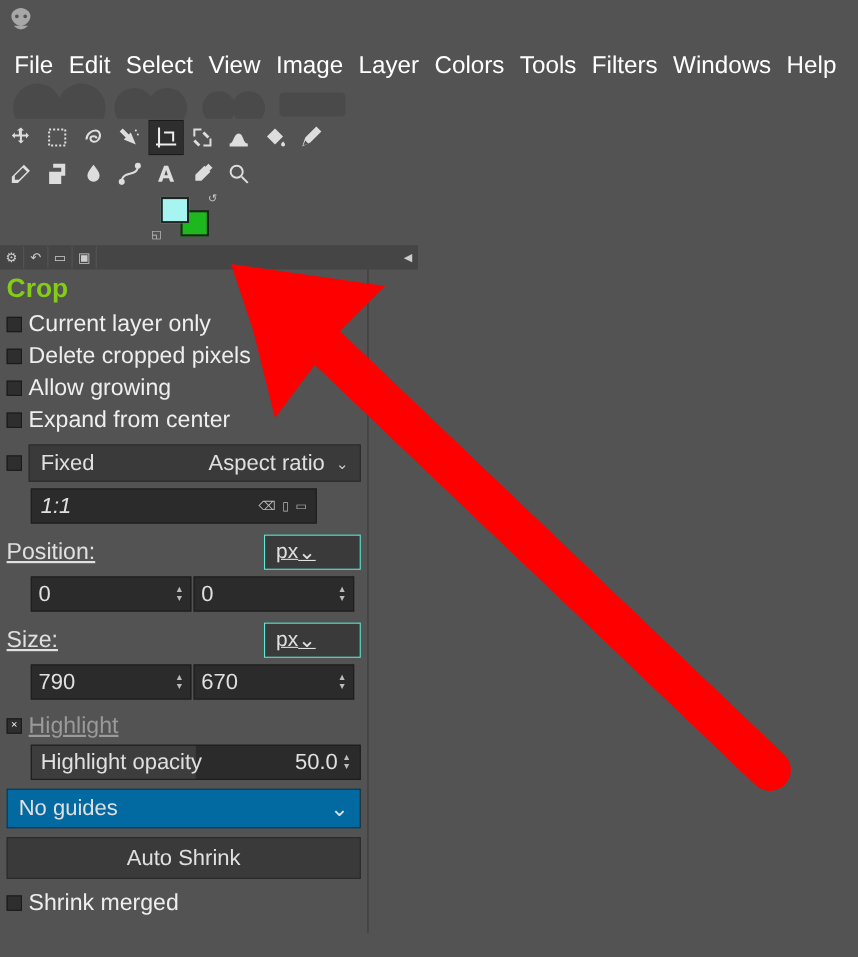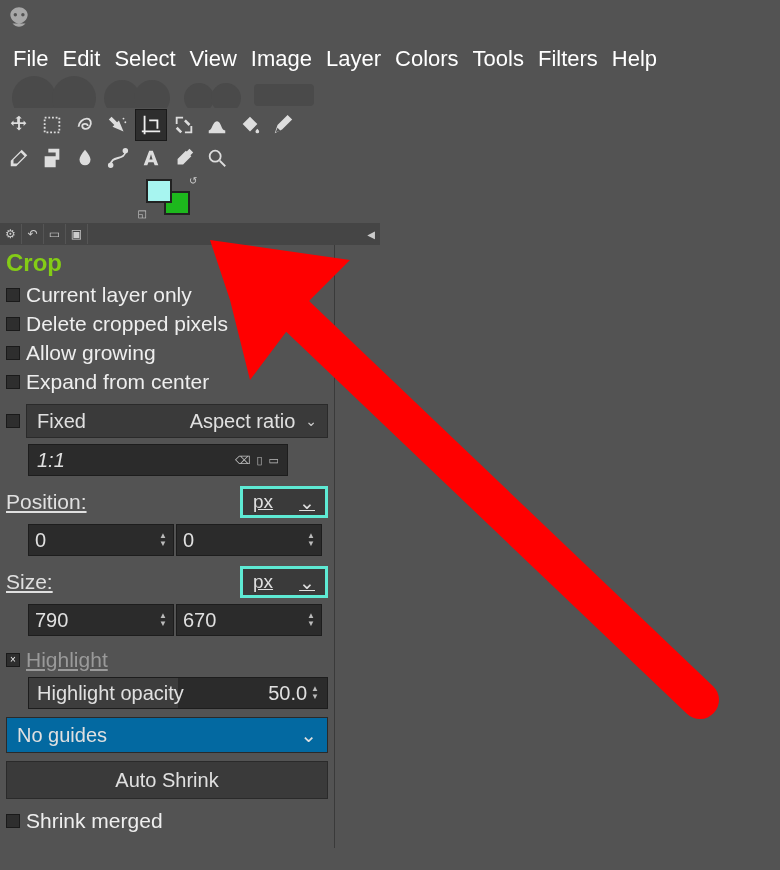--- a/index.html
+++ b/index.html
@@ -83,22 +83,22 @@
   }
   .combo .chev { font-size:14px; color:#ccc;}
   .text-input {
     margin:6px 0 6px 22px; height:32px; background:#2b2b2b; border:1px solid #1d1d1d;
     display:flex; align-items:center; padding:0 8px; font-style:italic; font-size:20px; width:260px;
     justify-content: space-between;
   }
   .text-input .icons { display:flex; gap:6px; font-size:11px; color:#bababa; font-style:normal;}
   .label-row { display:flex; align-items:center; justify-content:space-between; margin-top:10px; font-size:21px;text-decoration:underline;}
   .unit {
-    width:88px; background:#3a3a3a; border:3px solid #5eead4; height:32px;
-    display:flex; align-items:center; justify-content:space-between; padding:0 10px; font-size:19px;
+    width:88px; background:#3a3a3a; border:1px solid #5eead4; height:32px;
+    display:flex; align-items:center; padding:0 10px; font-size:19px;
   }
   .dual-num { display:flex; gap:2px; margin:6px 0 2px 22px;}
   .numbox {
     width:146px; height:32px; background:#2b2b2b; border:1px solid #1d1d1d;
     display:flex; align-items:center; justify-content:space-between; padding:0 6px; font-size:20px;
   }
   .spinners { display:flex; flex-direction:column; font-size:8px; line-height:8px; color:#bbb;}
   .dim-label { color:#9a9a9a;text-decoration:underline; }
   .slider-row {
     margin:4px 0 8px 22px; height:32px; background:#2b2b2b; border:1px solid #1d1d1d;
@@ -131,20 +131,21 @@
 <div class="menubar">
   <span>File</span>
   <span>Edit</span>
   <span>Select</span>
   <span>View</span>
   <span>Image</span>
   <span>Layer</span>
   <span>Colors</span>
   <span>Tools</span>
   <span>Filters</span>
+  <span>Windows</span>
   <span>Help</span>
 </div>
 
 <div class="tool-panel">
   <div class="tool-deco">
     <svg width="320" height="34" viewBox="0 0 320 34">
       <g fill="#4a4a4a">
         <circle cx="30" cy="24" r="22"></circle>
           <circle cx="70" cy="24" r="22"></circle>
         <circle cx="118" cy="24" r="18"></circle>

